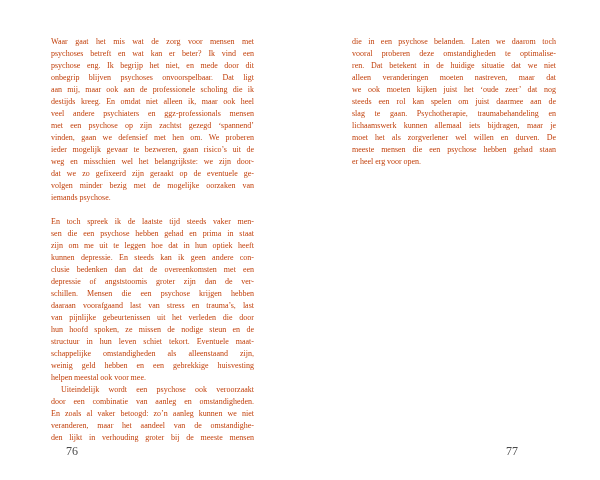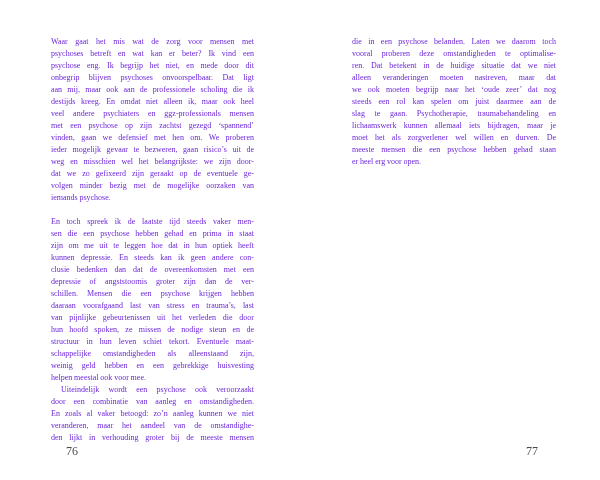--- a/index.html
+++ b/index.html
@@ -15,21 +15,21 @@
     font-family: "Liberation Serif", "DejaVu Serif", serif;
   }
   .book-spread {
     position: absolute;
     inset: 0;
     background: #ffffff;
   }
   .page-text {
     position: absolute;
     top: 36px;
-    color: #6d28d9;
+    color: #c2410c;
   }
   .page-text.left  { left: 51px;  width: 203px; }
   .page-text.right { left: 352px; width: 204px; }
   .paragraph { margin: 0; padding: 0; }
   .para-gap { height: 12px; }
   .line {
     height: 12px;
     line-height: 12px;
     font-size: 8px;
     letter-spacing: 0px;
@@ -45,21 +45,21 @@
   }
   .line.indent { text-indent: 10px; }
   .page-number {
     position: absolute;
     top: 446px;
     font-size: 12px;
     line-height: 10px;
     color: #4a4a4a;
   }
   .page-number.left  { left: 66px; }
-  .page-number.right { left: 526px; }
+  .page-number.right { left: 506px; }
 </style>
 </head>
 <body>
 
 <div class="book-spread">
 
   <div class="page-text left">
       <div class="paragraph">
         <div class="line">Waar gaat het mis wat de zorg voor mensen met</div>
         <div class="line">psychoses betreft en wat kan er beter? Ik vind een</div>
@@ -101,21 +101,21 @@
         <div class="line">den lijkt in verhouding groter bij de meeste mensen</div>
       </div>
     </div>
 
   <div class="page-text right">
       <div class="paragraph">
         <div class="line">die in een psychose belanden. Laten we daarom toch</div>
         <div class="line">vooral proberen deze omstandigheden te optimalise-</div>
         <div class="line">ren. Dat betekent in de huidige situatie dat we niet</div>
         <div class="line">alleen veranderingen moeten nastreven, maar dat</div>
-        <div class="line">we ook moeten begrijp naar het ‘oude zeer’ dat nog</div>
+        <div class="line">we ook moeten kijken juist het ‘oude zeer’ dat nog</div>
         <div class="line">steeds een rol kan spelen om juist daarmee aan de</div>
         <div class="line">slag te gaan. Psychotherapie, traumabehandeling en</div>
         <div class="line">lichaamswerk kunnen allemaal iets bijdragen, maar je</div>
         <div class="line">moet het als zorgverlener wel willen en durven. De</div>
         <div class="line">meeste mensen die een psychose hebben gehad staan</div>
         <div class="line last">er heel erg voor open.</div>
       </div>
     </div>
 
   <div class="page-number left">76</div>

